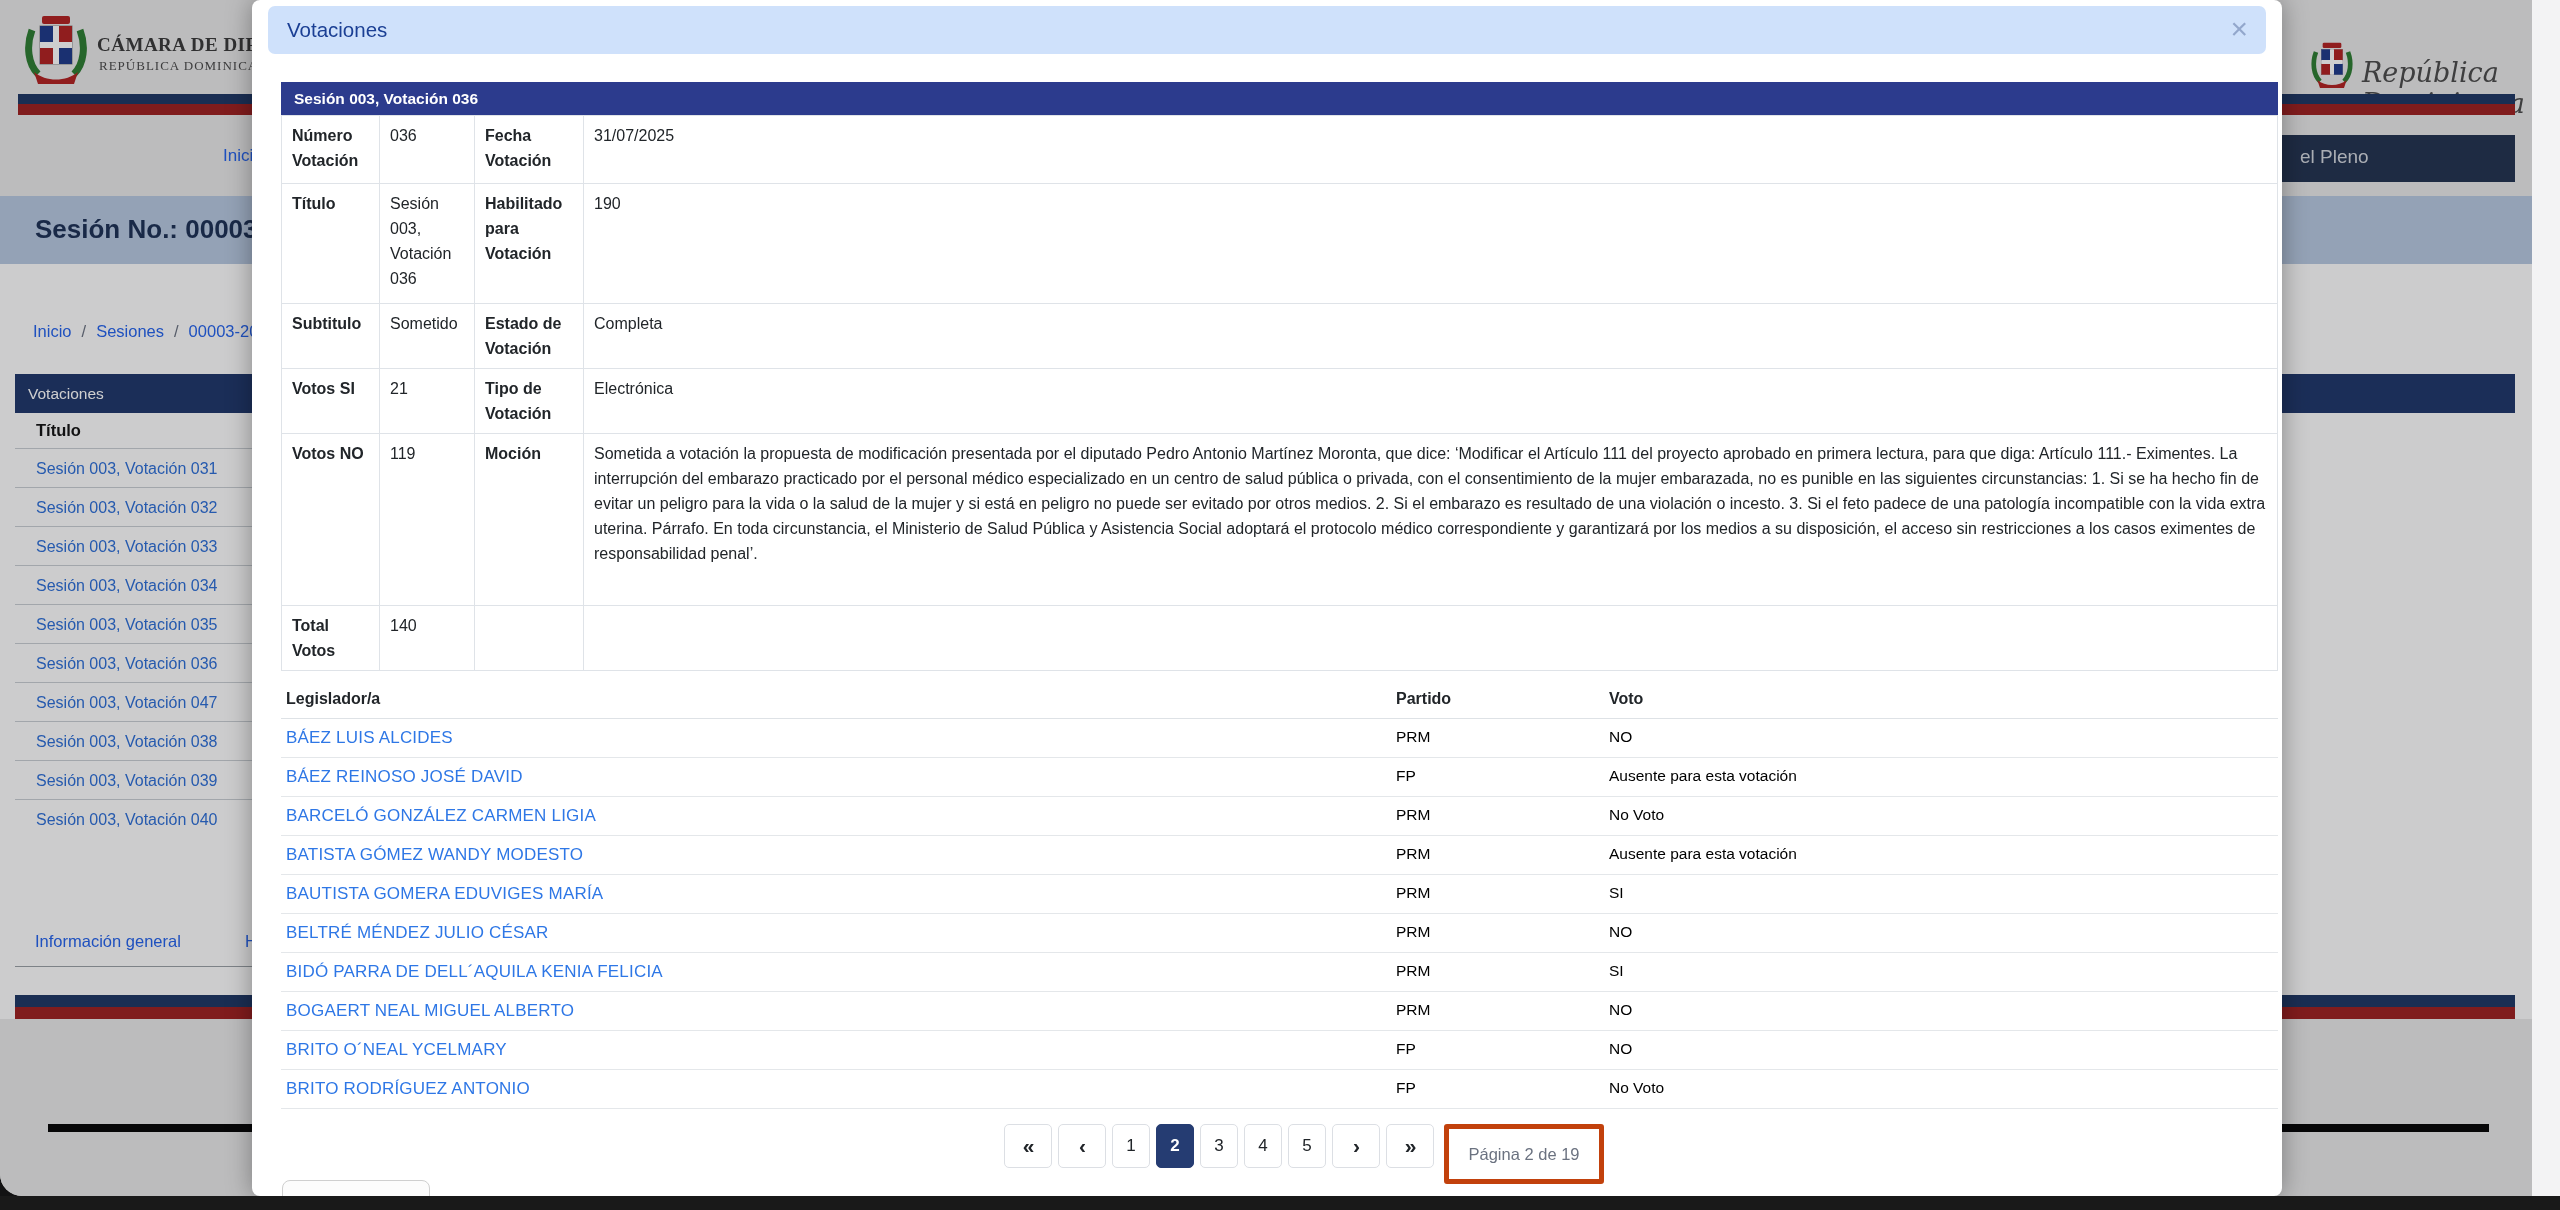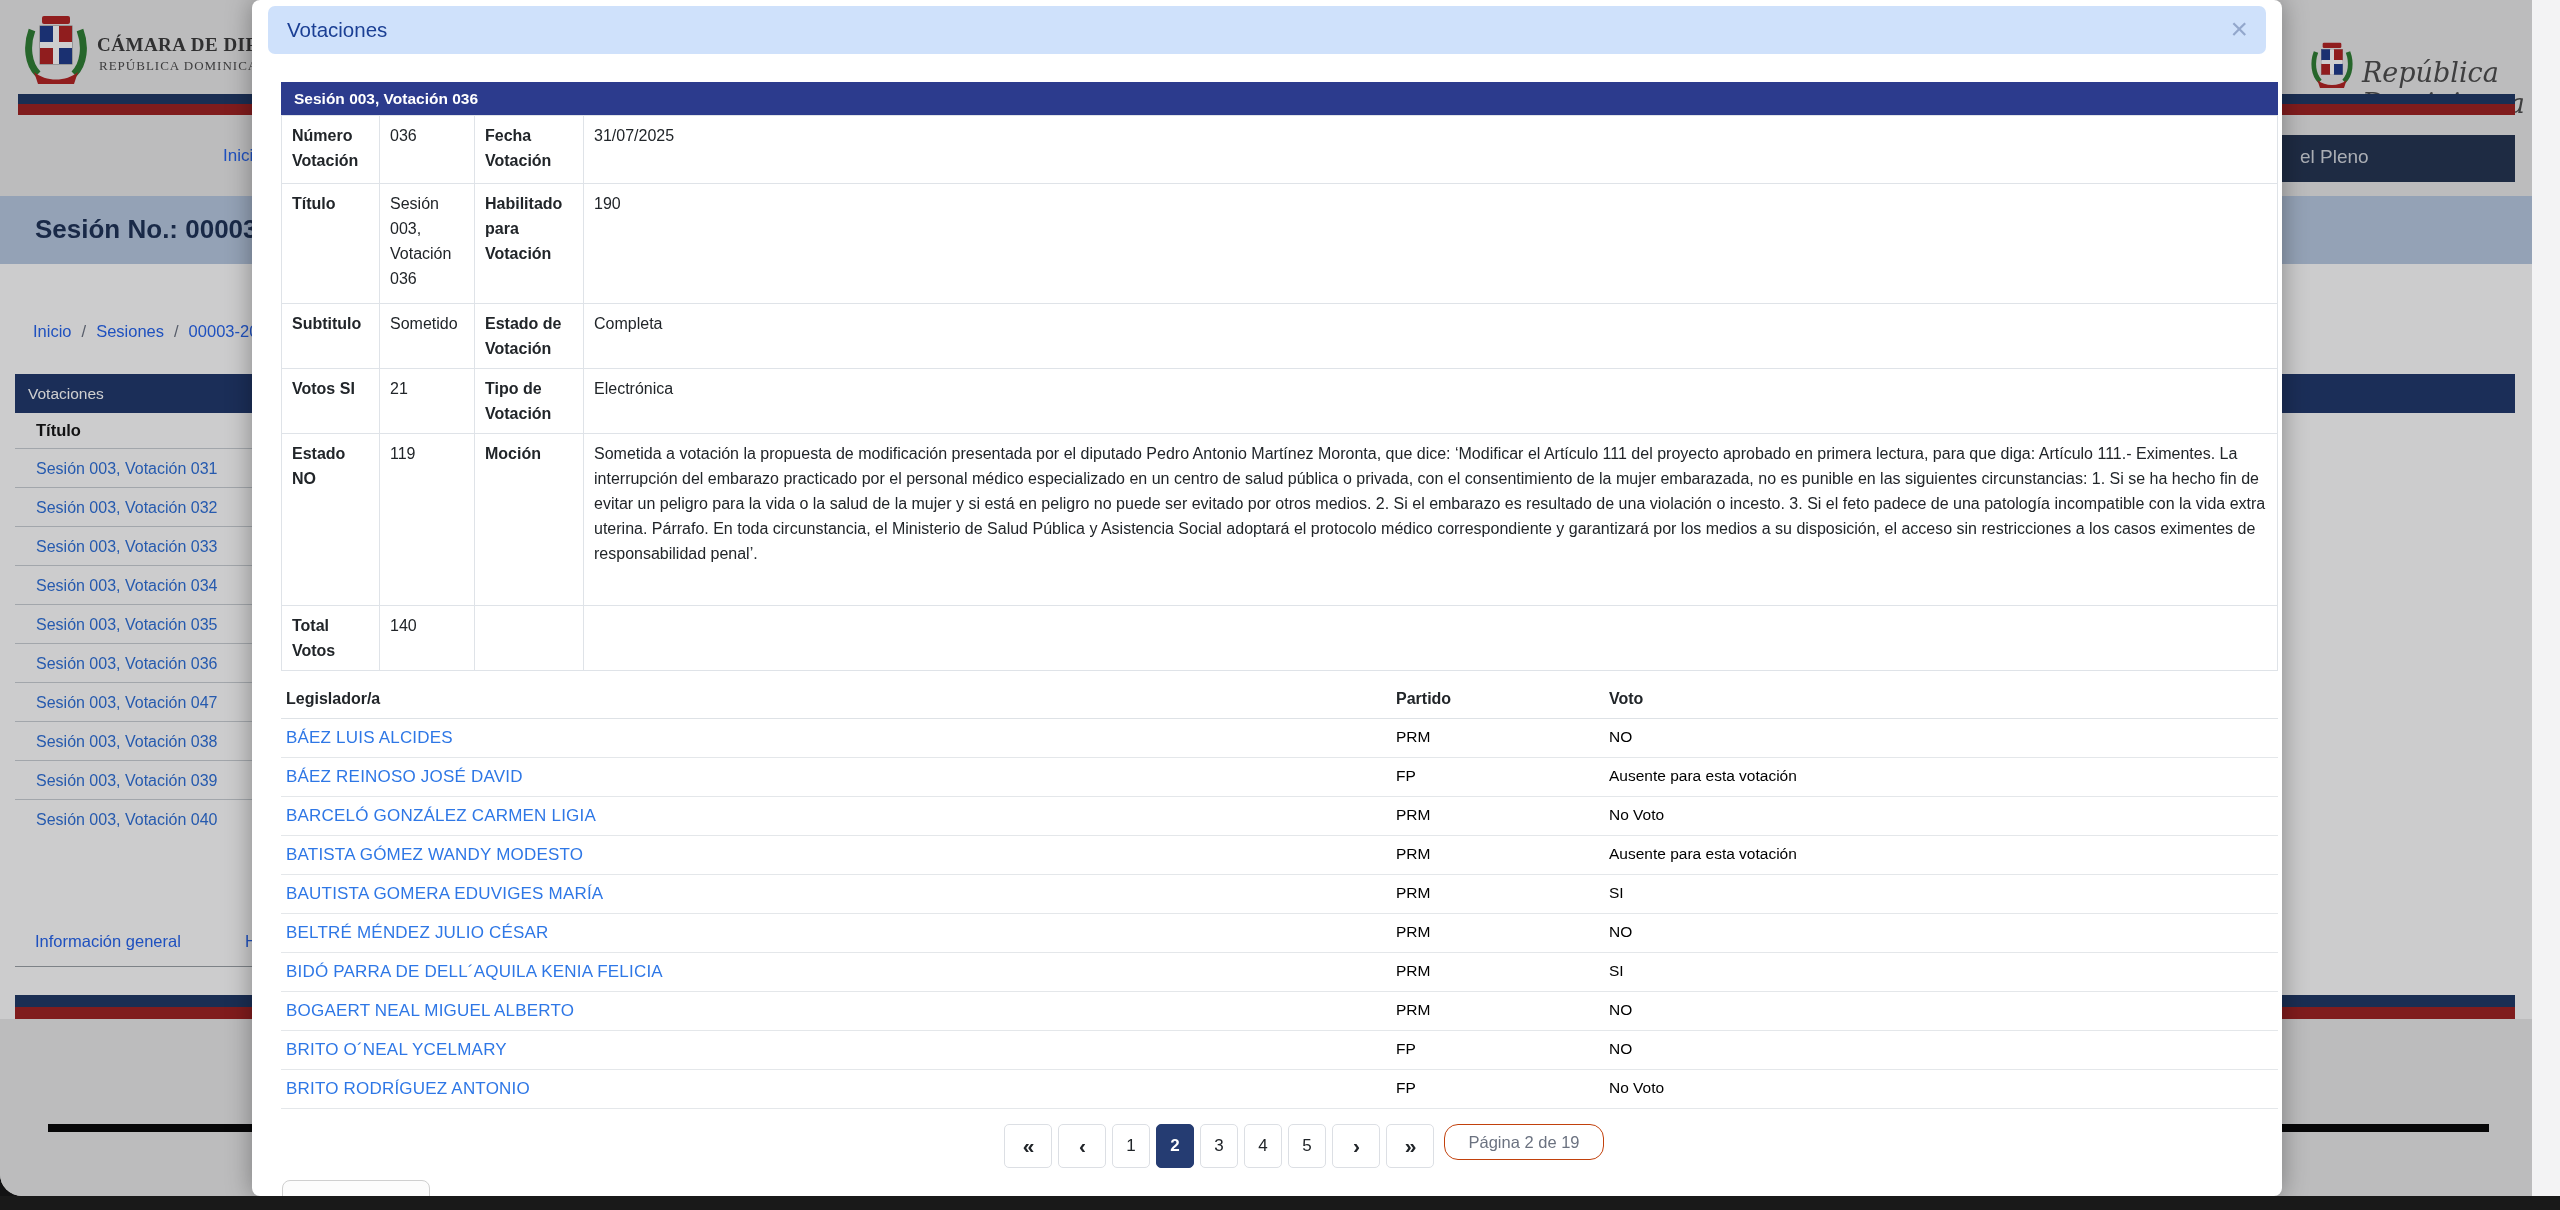--- a/index.html
+++ b/index.html
@@ -76,22 +76,22 @@
   .leg-row .pt { position:absolute; left:1115px; top:9px; font-size:15.5px; }
   .leg-row .vt { position:absolute; left:1328px; top:9px; font-size:15.5px; }
   .lh-name { left:5px; } .lh-party { left:1115px; } .lh-vote { left:1328px; }
 
   .pager { position:absolute; left:752px; top:1124px; height:44px; display:flex; align-items:stretch; }
   .pg-btn { min-width:38px; height:44px; margin-right:6px; border:1px solid #dcdfe4; background:#fff;
             border-radius:5px; display:flex; align-items:center; justify-content:center;
             font-size:17px; color:#212529; cursor:pointer; }
   .pg-arrow { min-width:48px; font-weight:800; font-size:21px; letter-spacing:-1px; }
   .pg-btn.active { background:#253c72; border-color:#253c72; color:#fff; font-weight:600; }
-  .pg-status { min-width:160px; height:36px; margin-left:4px; border:1px solid #c2410c; background:#fff;
-               border-radius:14px; display:flex; align-items:center; justify-content:center;
+  .pg-status { min-width:160px; height:60px; margin-left:4px; border:5px solid #c2410c; background:#fff;
+               border-radius:3px; display:flex; align-items:center; justify-content:center;
                font-size:16.5px; color:#6b7280; padding:0 18px; }
   .partial-btn { position:absolute; left:30px; top:1180px; width:148px; height:34px;
                  border:1px solid #cfcfcf; border-radius:8px; background:#fcfcfc; }
 
   .bottom-strip { position:absolute; left:0; top:1196px; width:2560px; height:14px;
                   background:#191919; z-index:40; }
 </style>
 </head>
 <body>
 
@@ -204,21 +204,21 @@
       <td class="lbl">Estado de Votación</td>
       <td>Completa</td>
     </tr>
     <tr style="height:63px">
       <td class="lbl">Votos SI</td>
       <td>21</td>
       <td class="lbl">Tipo de Votación</td>
       <td>Electrónica</td>
     </tr>
     <tr style="height:172px">
-      <td class="lbl">Estado NO</td>
+      <td class="lbl">Votos NO</td>
       <td>119</td>
       <td class="lbl">Moción</td>
       <td>Sometida a votación la propuesta de modificación presentada por el diputado Pedro Antonio Martínez Moronta, que dice: ‘Modificar el Artículo 111 del proyecto aprobado en primera lectura, para que diga: Artículo 111.- Eximentes. La interrupción del embarazo practicado por el personal médico especializado en un centro de salud pública o privada, con el consentimiento de la mujer embarazada, no es punible en las siguientes circunstancias: 1. Si se ha hecho fin de evitar un peligro para la vida o la salud de la mujer y si está en peligro no puede ser evitado por otros medios. 2. Si el embarazo es resultado de una violación o incesto. 3. Si el feto padece de una patología incompatible con la vida extra uterina. Párrafo. En toda circunstancia, el Ministerio de Salud Pública y Asistencia Social adoptará el protocolo médico correspondiente y garantizará por los medios a su disposición, el acceso sin restricciones a los casos eximentes de responsabilidad penal’.</td>
     </tr>
     <tr style="height:63px">
       <td class="lbl">Total Votos</td>
       <td>140</td>
       <td></td>
       <td></td>
     </tr>

